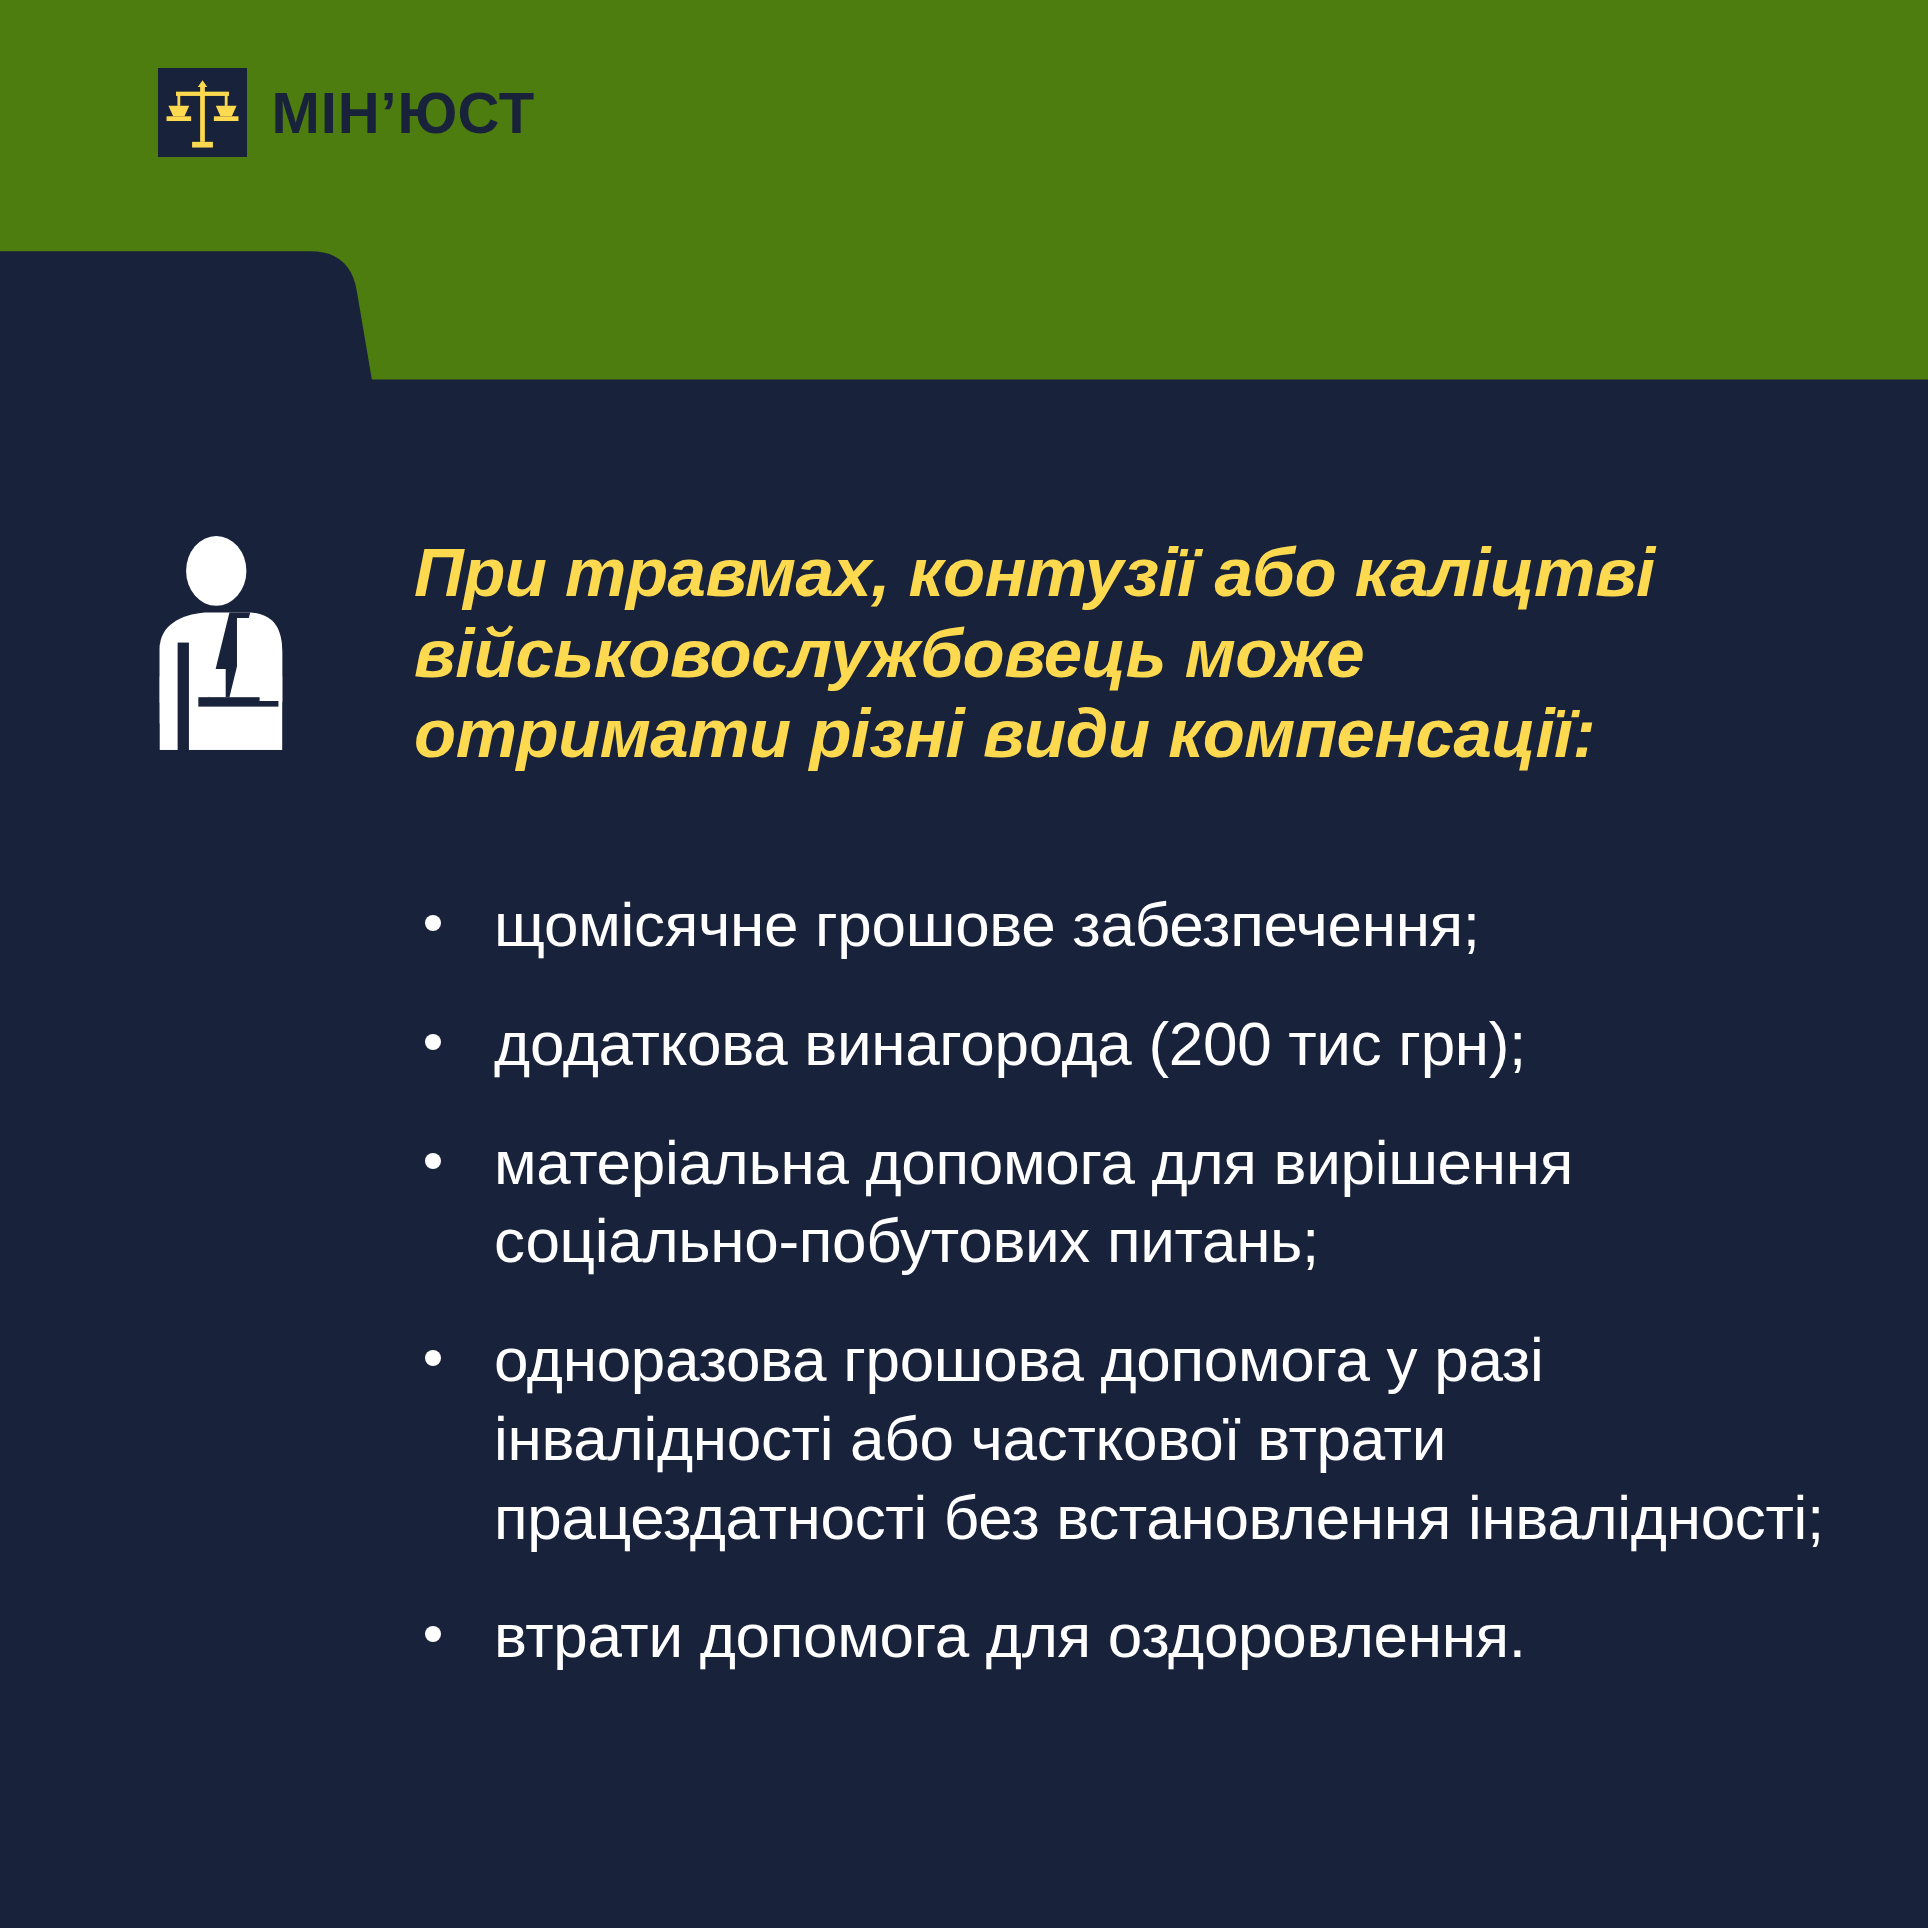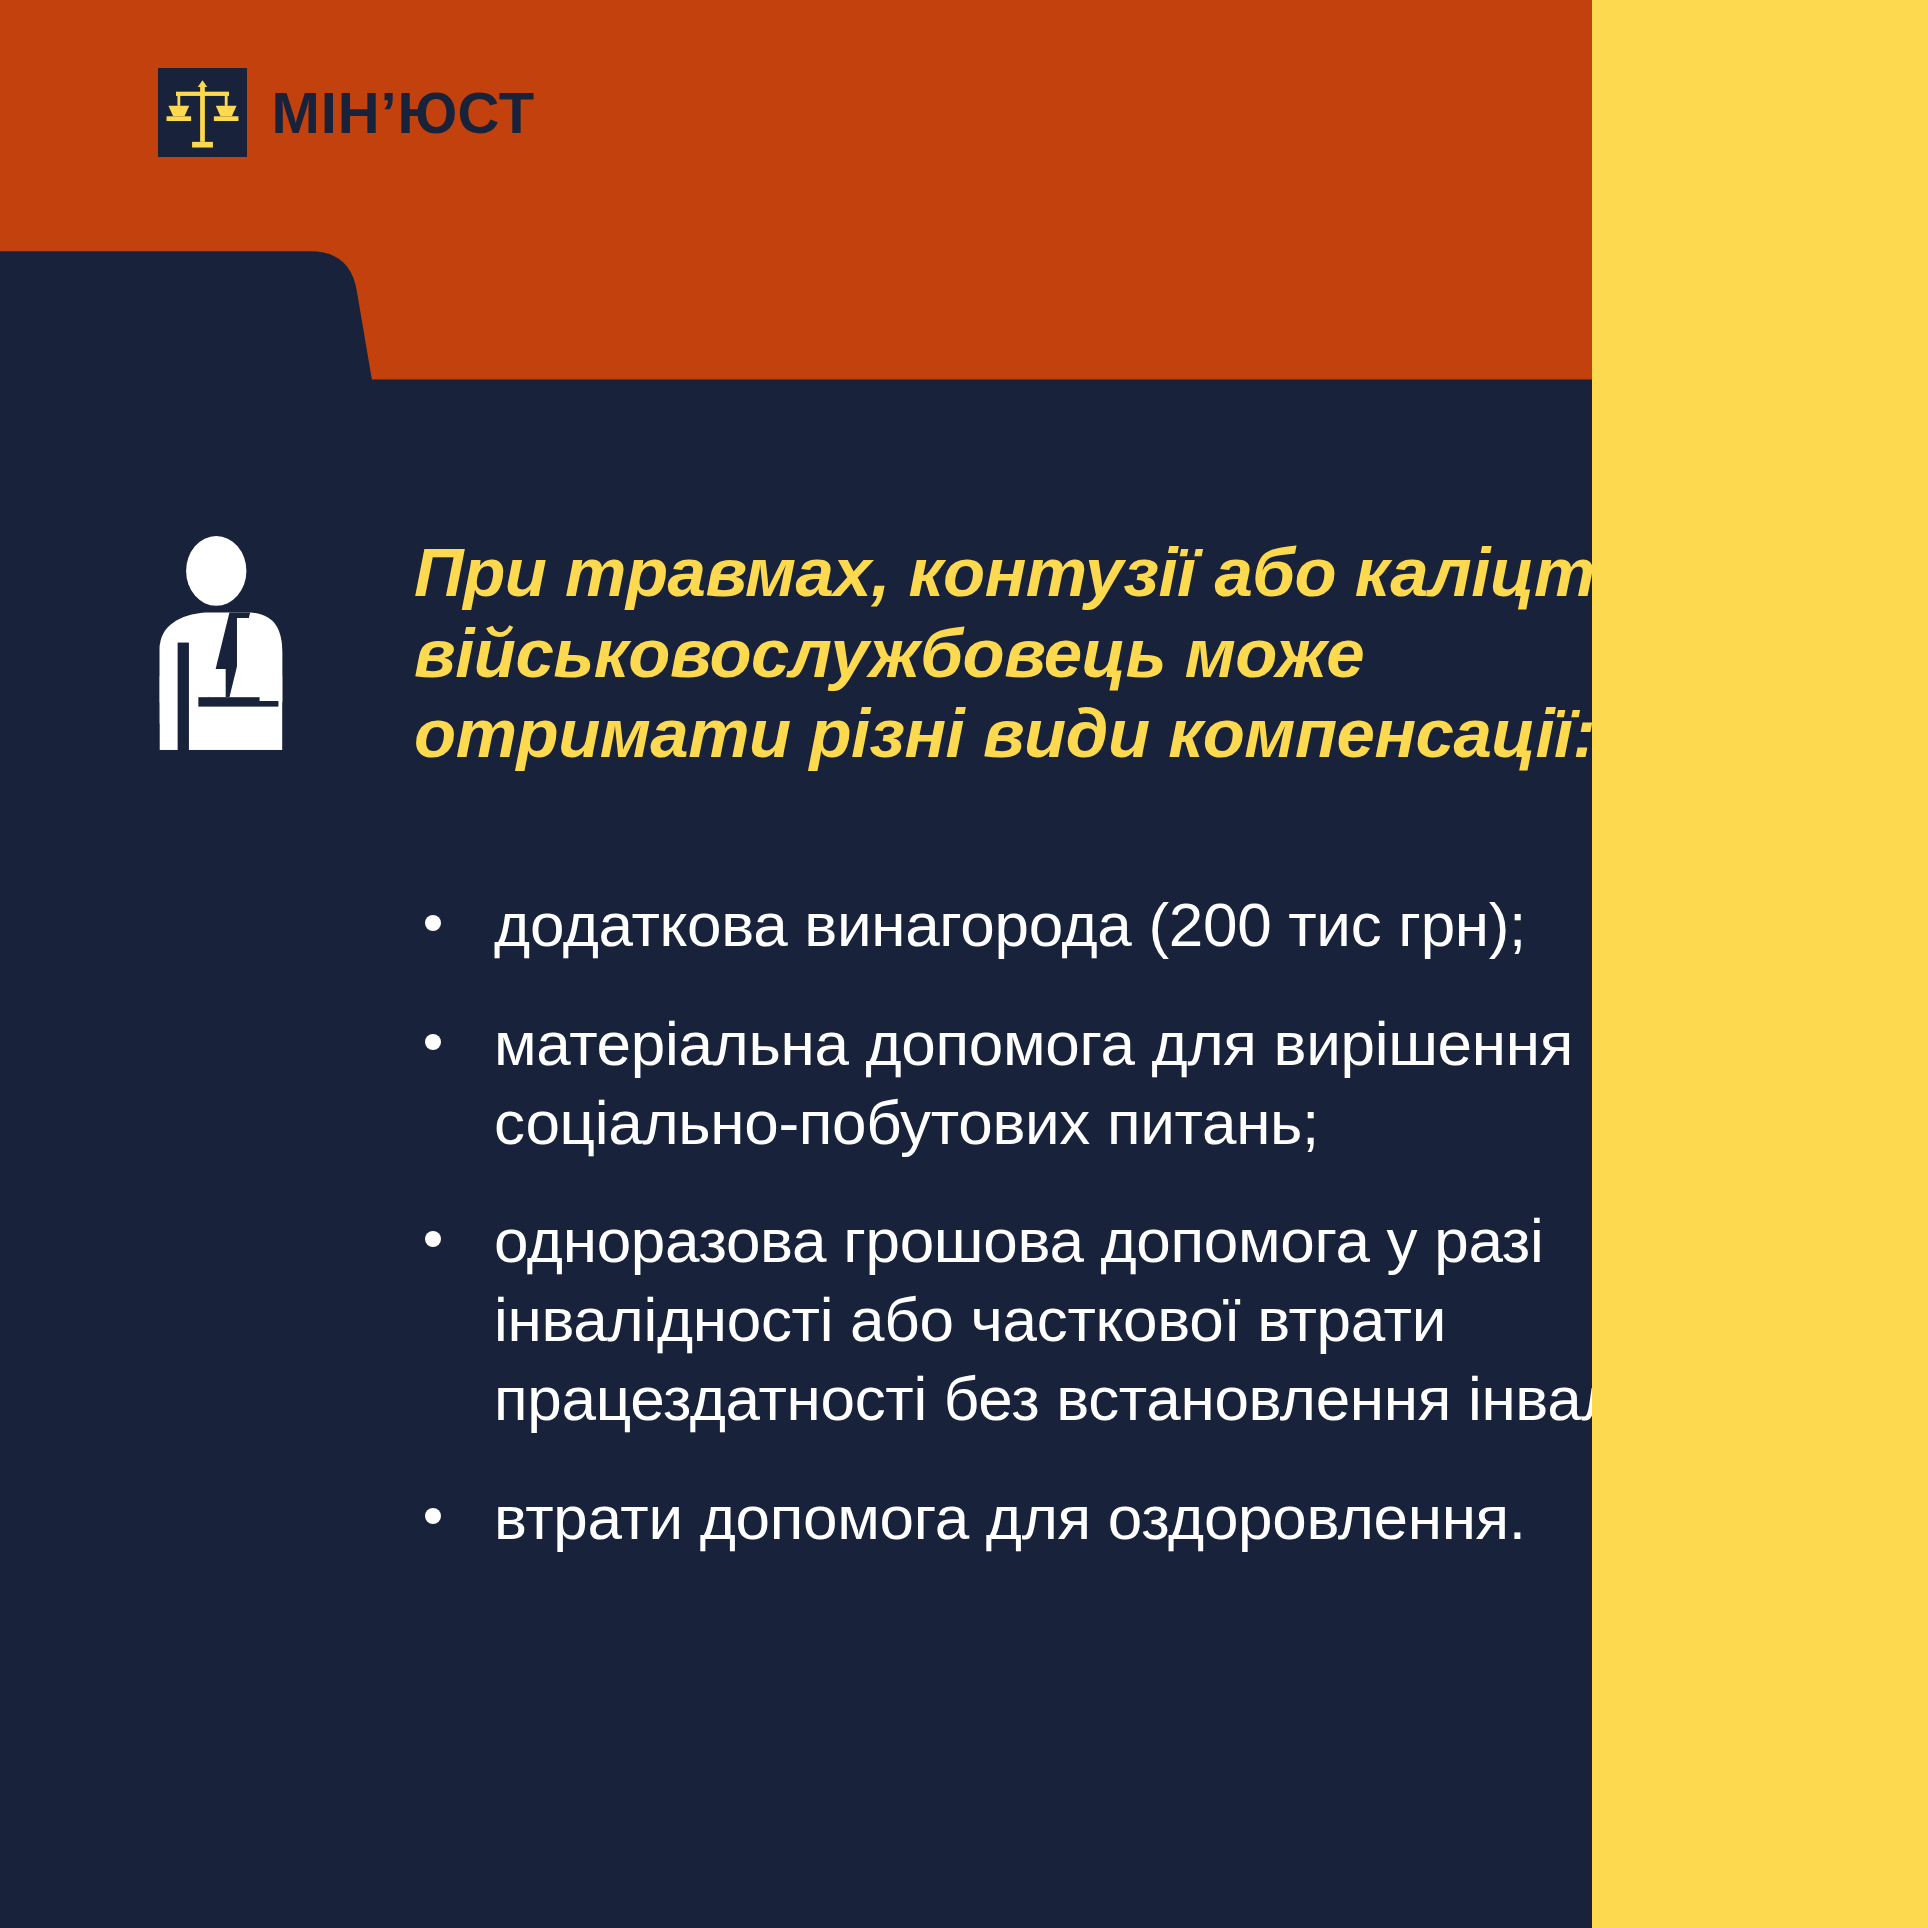--- a/index.html
+++ b/index.html
@@ -9,23 +9,23 @@
   body {
     width: 1928px;
     height: 1928px;
     background: #FCD94E;
     font-family: "Liberation Sans", sans-serif;
     overflow: hidden;
   }
 
   #poster {
     position: relative;
-    width: 1592px;
+    width: 1928px;
     height: 1928px;
-    background: #c2410c;
+    background: #4d7c0f;
     overflow: hidden;
   }
 
   
   #navy-panel {
     position: absolute;
     left: 0;
     top: 0;
     width: 1928px;
     height: 1928px;
@@ -192,20 +192,24 @@
     </svg>
   </div>
 
   <div id="content">
 
     <h1 id="headline">При травмах, контузії або каліцтві військовослужбовець може отримати різні види компенсації:</h1>
 
     <ul id="benefits-list">
       <li class="benefit-item">
         <span class="benefit-bullet"></span>
+        <span>щомісячне грошове забезпечення;</span>
+      </li>
+      <li class="benefit-item">
+        <span class="benefit-bullet"></span>
         <span>додаткова винагорода (200 тис грн);</span>
       </li>
       <li class="benefit-item">
         <span class="benefit-bullet"></span>
         <span>матеріальна допомога для вирішення соціально-побутових питань;</span>
       </li>
       <li class="benefit-item">
         <span class="benefit-bullet"></span>
         <span>одноразова грошова допомога у разі інвалідності або часткової втрати працездатності без встановлення інвалідності;</span>
       </li>

